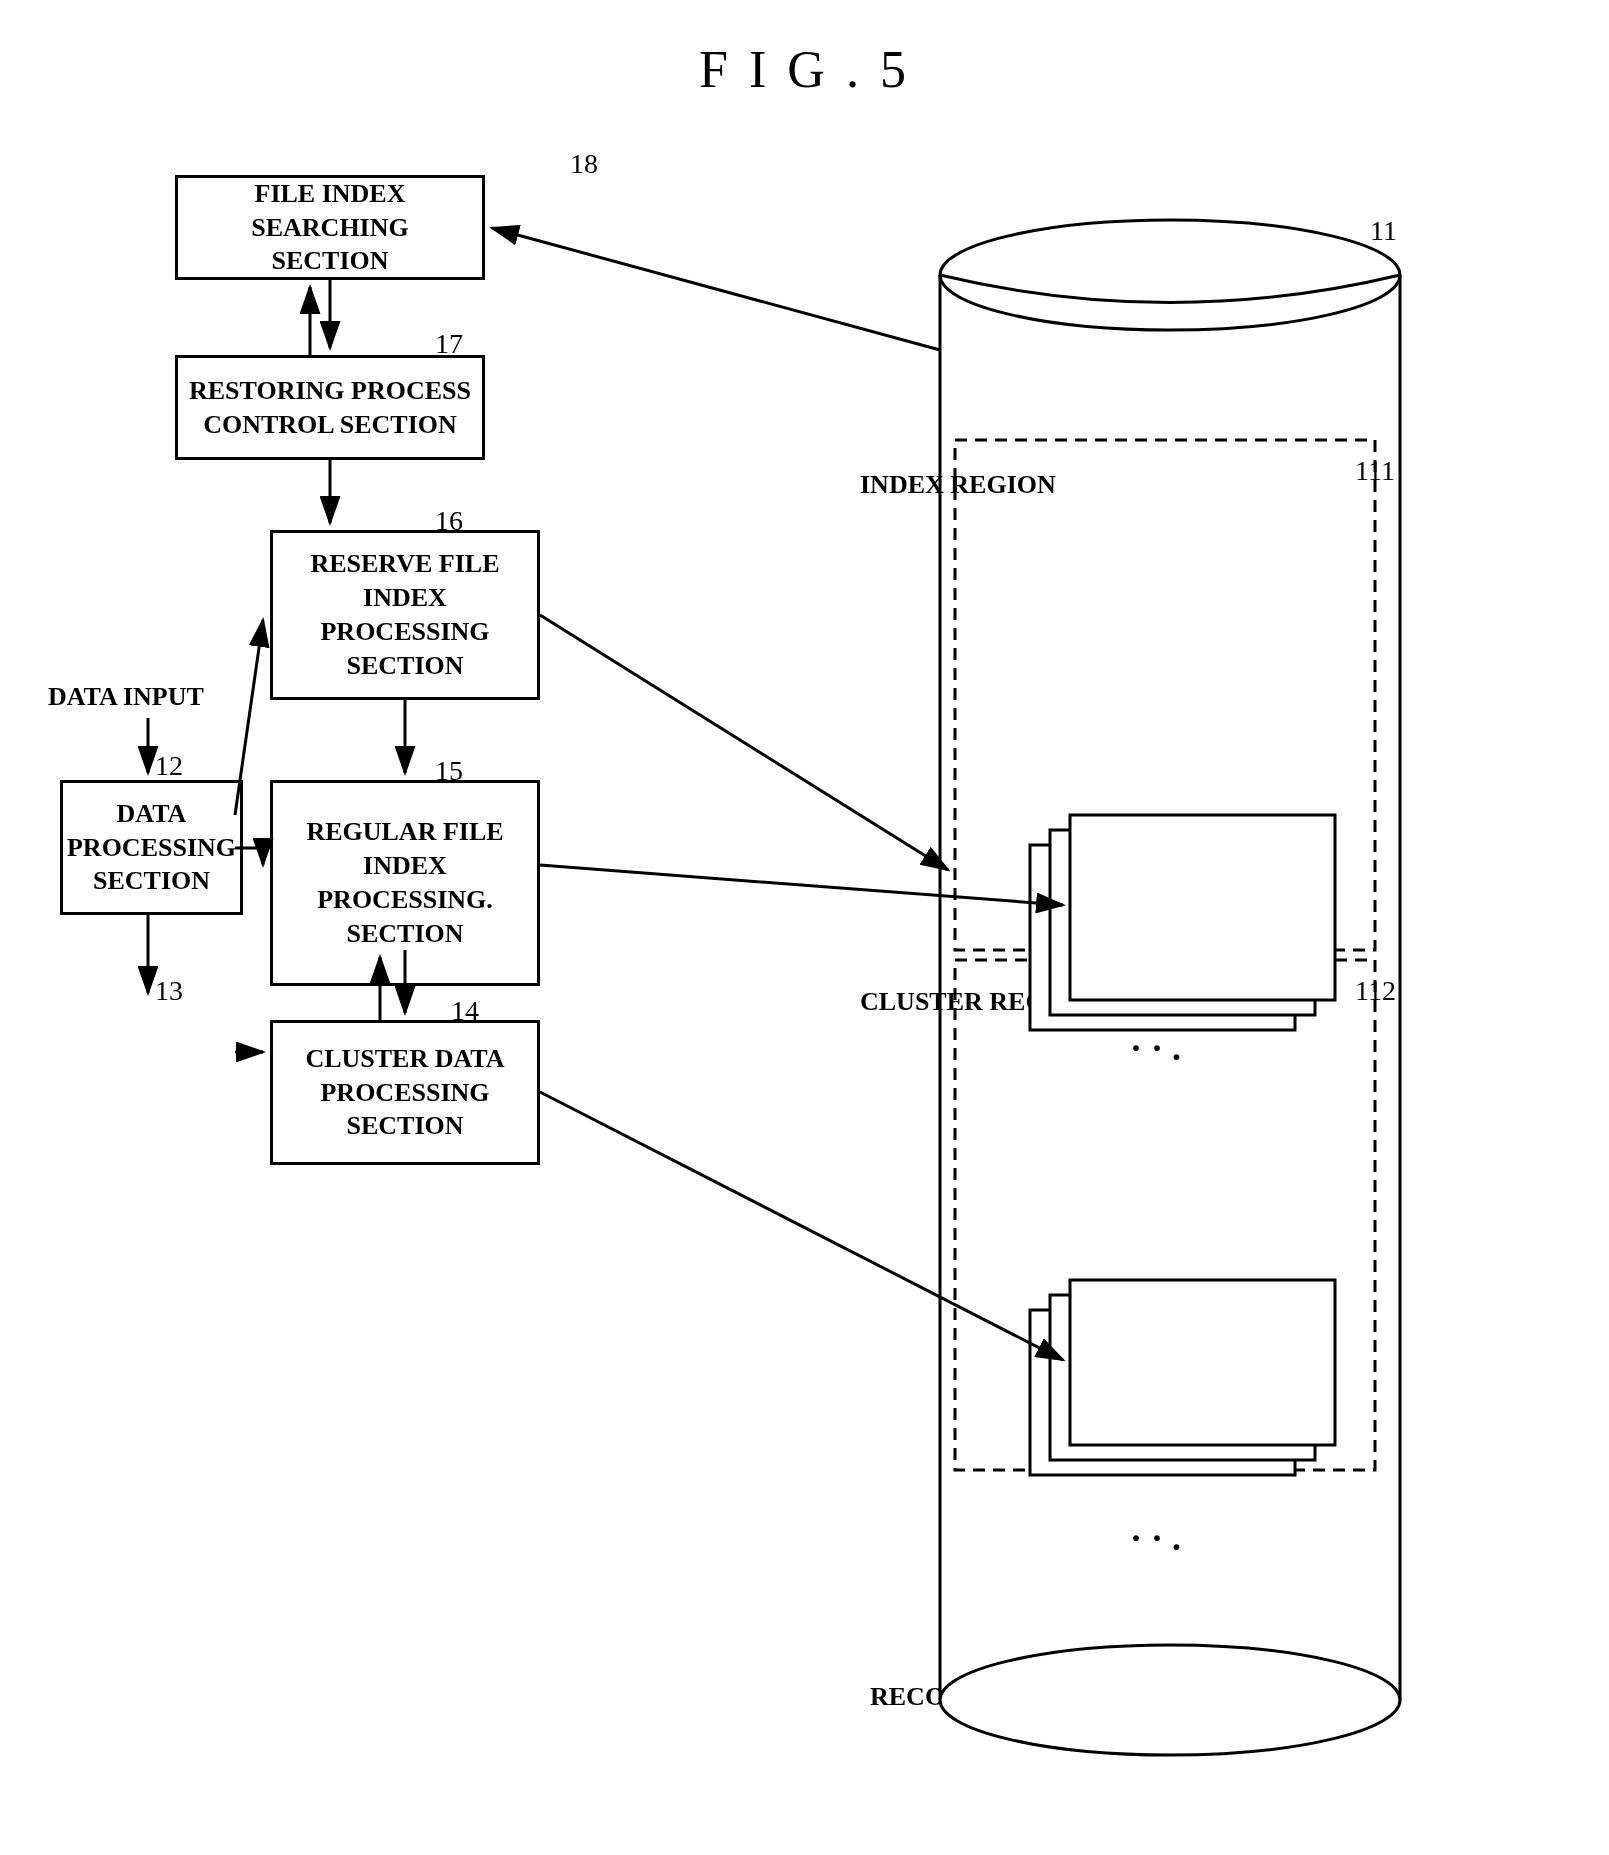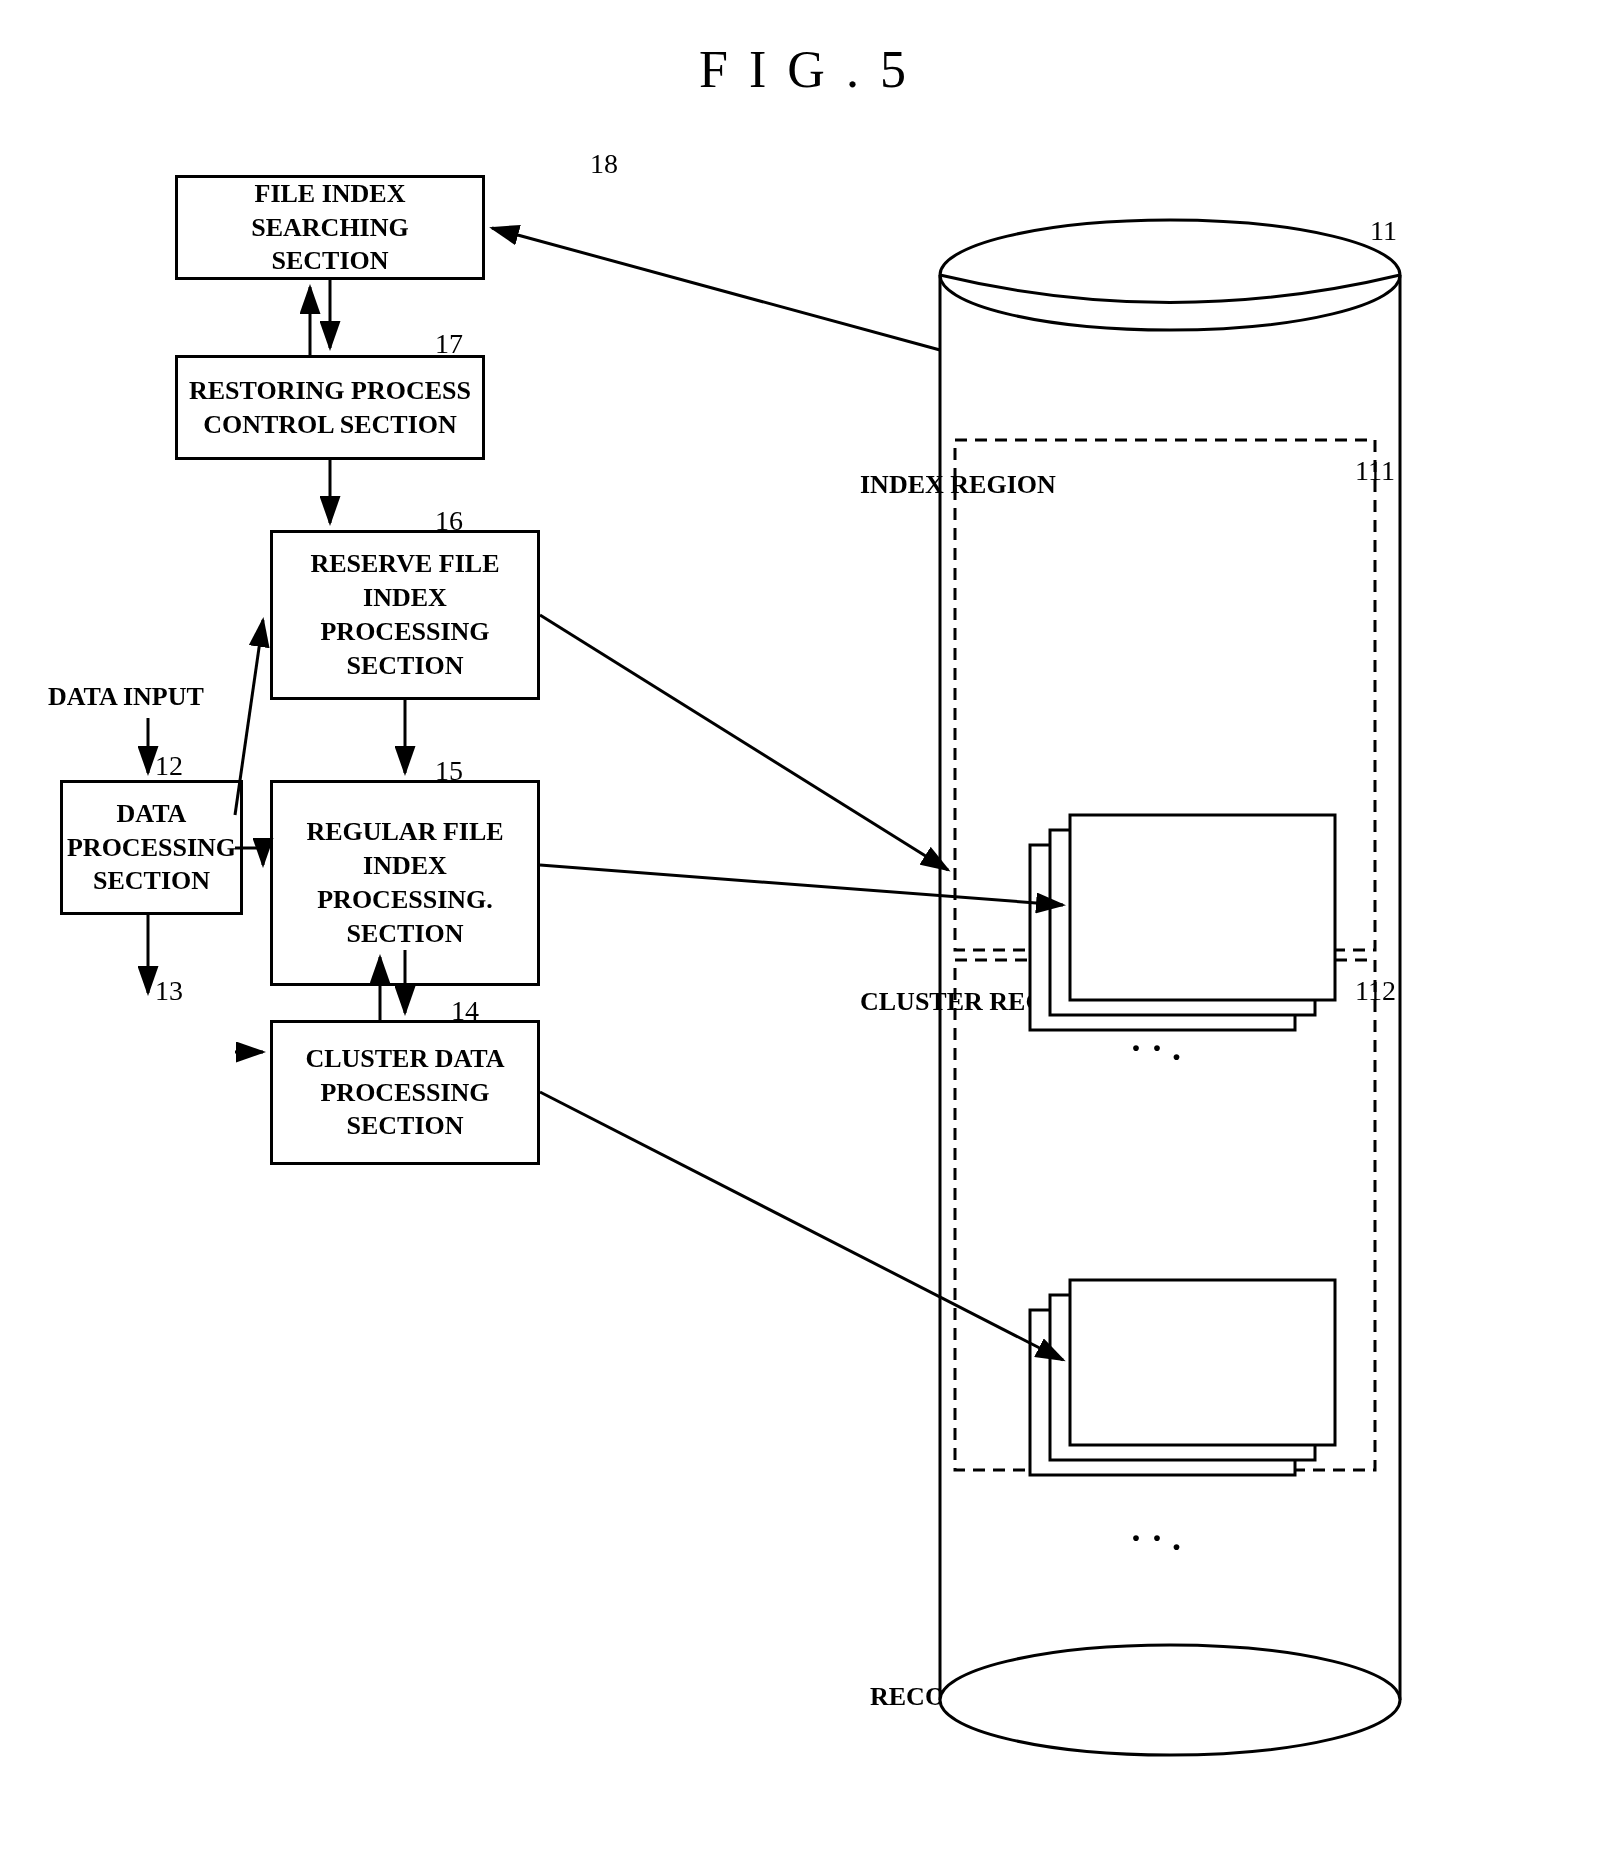--- a/index.html
+++ b/index.html
@@ -71,21 +71,21 @@
       pointer-events: none;
     }
   </style>
 </head>
 <body>
 
 <div class="diagram-container">
 
   <div class="title">F I G .  5</div>
 
-  <div class="ref" style="top:148px; left:590px;">18</div>
+  <div class="ref" style="top:148px; left:570px;">18</div>
 
   <div class="box" style="top:175px; left:175px; width:310px; height:105px;">
     <span>FILE INDEX SEARCHING<br>SECTION</span>
   </div>
 
   <div class="ref" style="top:328px; left:435px;">17</div>
 
   <div class="box" style="top:355px; left:175px; width:310px; height:105px;">
     <span>RESTORING PROCESS<br>CONTROL SECTION</span>
   </div>

